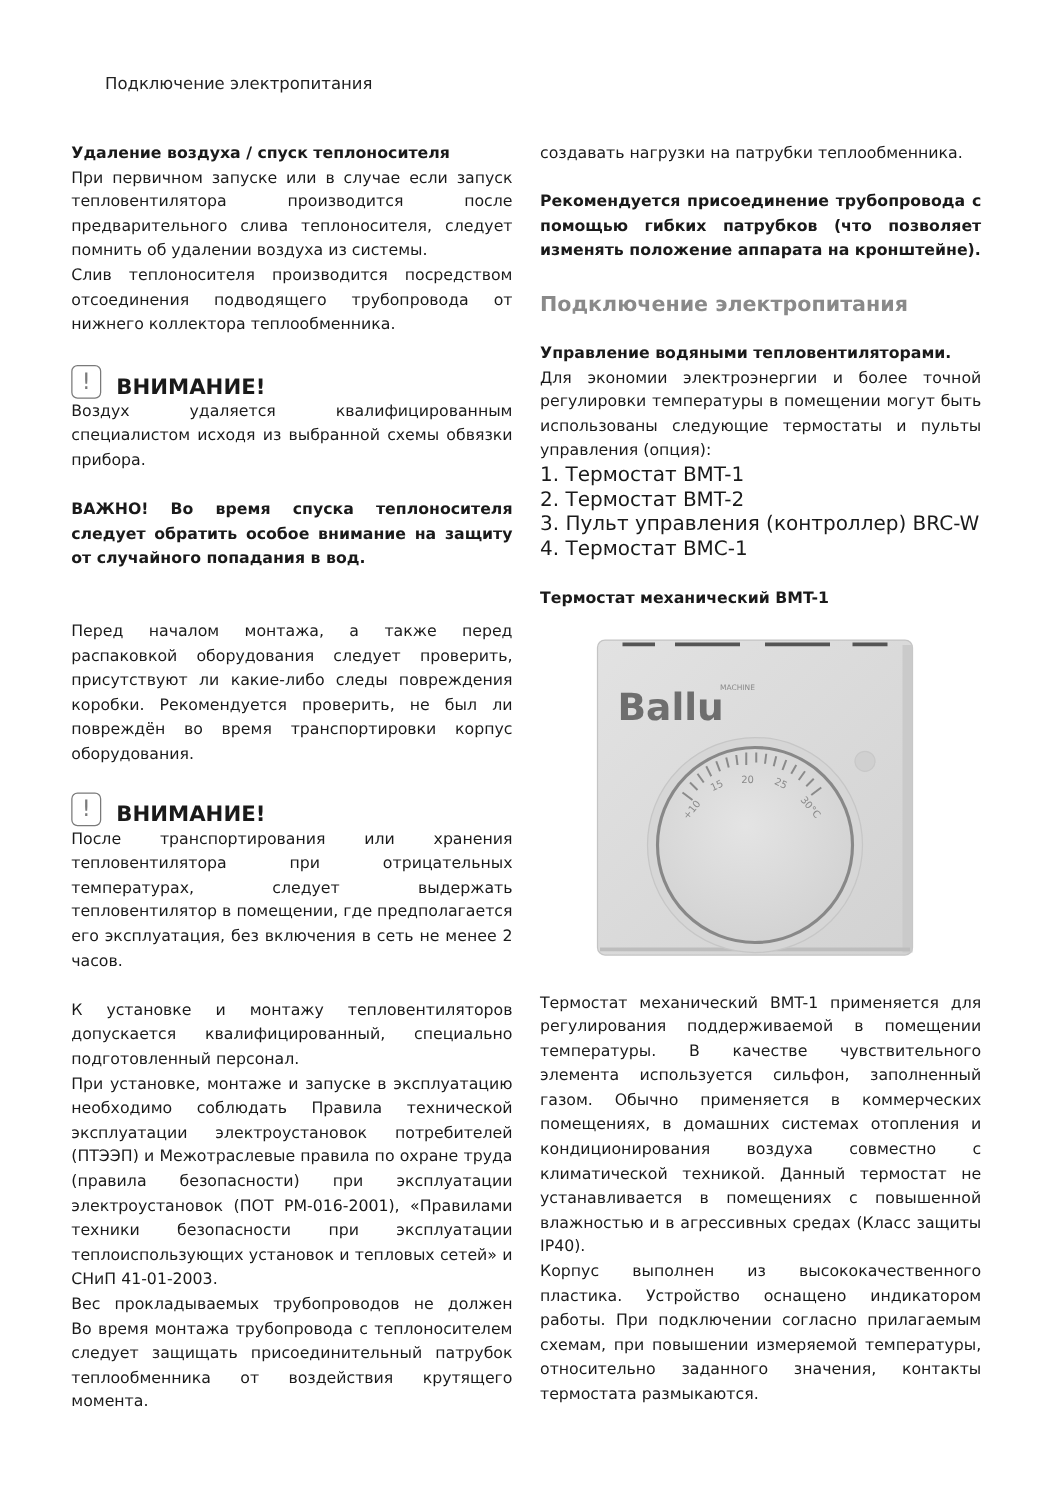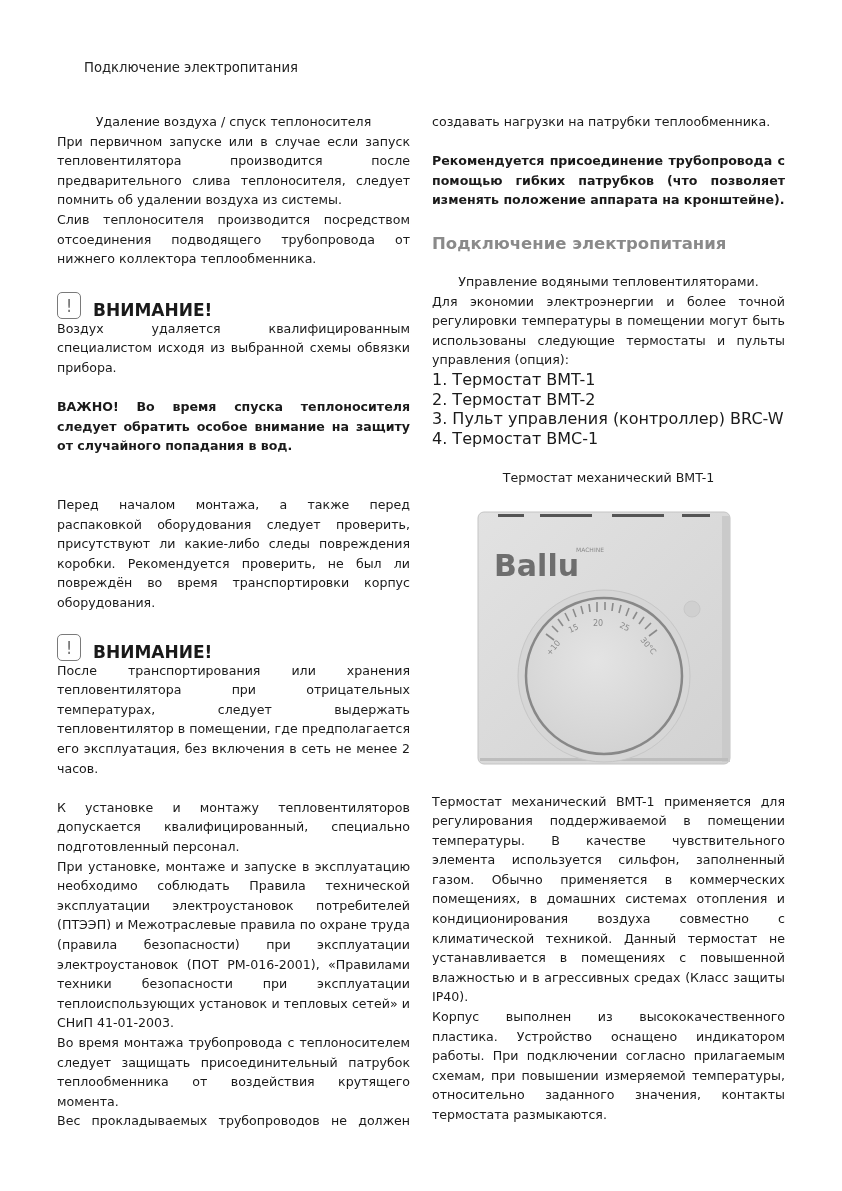--- a/index.html
+++ b/index.html
@@ -10,21 +10,21 @@
   }
   .running-header {
     position: absolute; left: 84px; top: 60px;
     font-size: 13.2px; color: #222;
   }
   .col { position: absolute; top: 112px; }
   .col-left { left: 57px; width: 353px; }
   .col-right { left: 432px; width: 353px; }
   p, .h { margin: 0; font-size: 12.6px; line-height: 19.6px; }
   p.j { text-align: justify; text-align-last: left; }
-  .h { font-weight: normal; text-align: center; }
+  .h { font-weight: bold; }
   .b { font-weight: bold; }
   .gap { height: 19.6px; }
   .section-title {
     font-size: 16.5px; font-weight: bold; color: #8a8a8a;
     margin: 0; line-height: 24px;
   }
   .warn { display: flex; align-items: flex-end; height: 32px; margin-top: 2px; }
   .warn-icon {
     width: 24px; height: 27px; border: 1.5px solid #7a7a7a; border-radius: 5px;
     display: flex; align-items: center; justify-content: center;
@@ -65,22 +65,22 @@
   <div style="height:14px"></div>
   <div class="warn">
     <div class="warn-icon">!</div>
     <span class="warn-label">ВНИМАНИЕ!</span>
   </div>
   <p class="j">После транспортирования или хранения тепловентилятора при отрицательных температурах, следует выдержать тепловентилятор в помещении, где предполагается его эксплуатация, без включения в сеть не менее 2 часов.</p>
 
   <div class="gap"></div>
   <p class="j">К установке и монтажу тепловентиляторов допускается квалифицированный, специально подготовленный персонал.</p>
   <p class="j">При установке, монтаже и запуске в эксплуатацию необходимо соблюдать Правила технической эксплуатации электроустановок потребителей (ПТЭЭП) и Межотраслевые правила по охране труда (правила безопасности) при эксплуатации электроустановок (ПОТ РМ-016-2001), «Правилами техники безопасности при эксплуатации теплоиспользующих установок и тепловых сетей» и СНиП 41-01-2003.</p>
+  <p class="j" style="text-align-last: justify;">Вес прокладываемых трубопроводов не должен</p>
   <p class="j">Во время монтажа трубопровода с теплоносителем следует защищать присоединительный патрубок теплообменника от воздействия крутящего момента.</p>
-  <p class="j" style="text-align-last: justify;">Вес прокладываемых трубопроводов не должен</p>
 </div>
 
 <div class="col col-right">
   <p>создавать нагрузки на патрубки теплообменника.</p>
   <div class="gap"></div>
   <p class="j b">Рекомендуется присоединение трубопровода с помощью гибких патрубков (что позволяет изменять положение аппарата на кронштейне).</p>
 
   <div style="height:22px"></div>
   <div class="section-title">Подключение электропитания</div>
 

